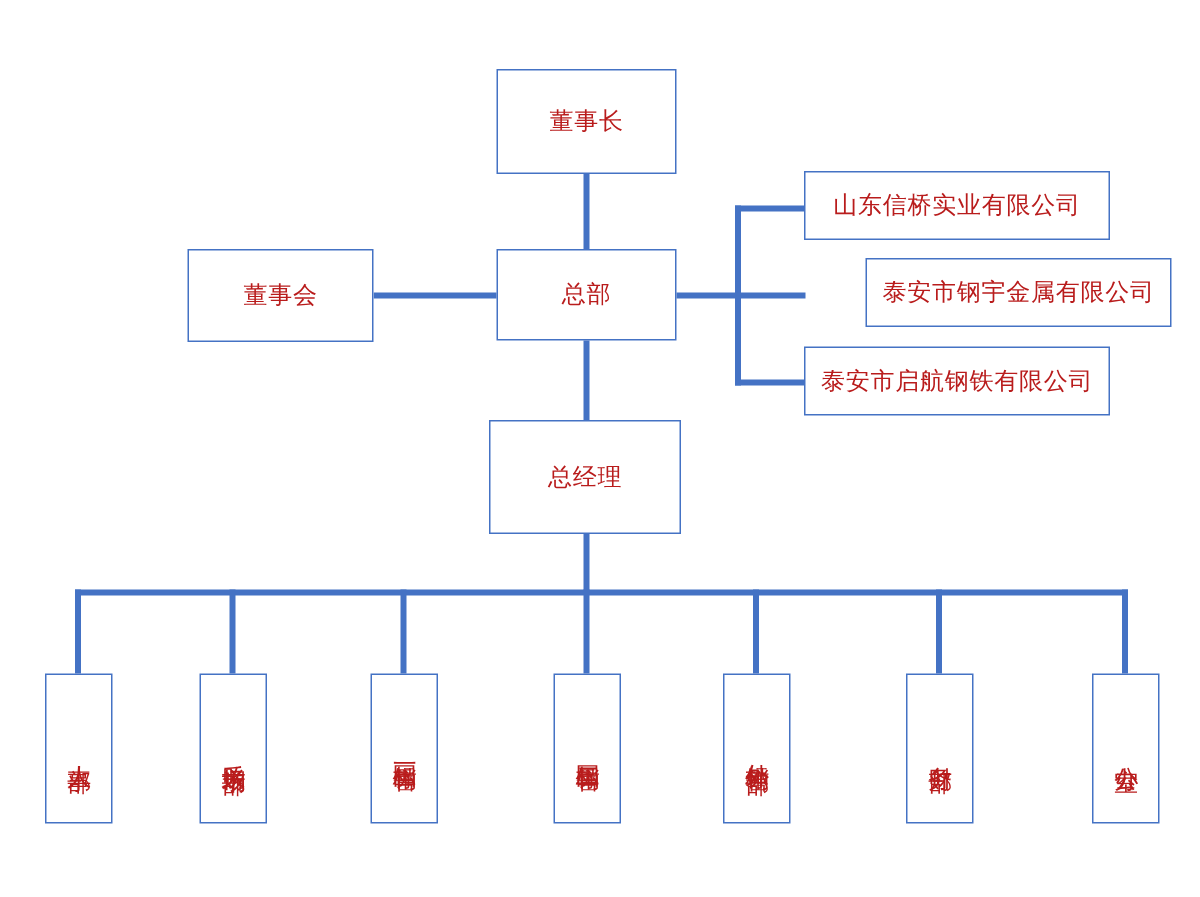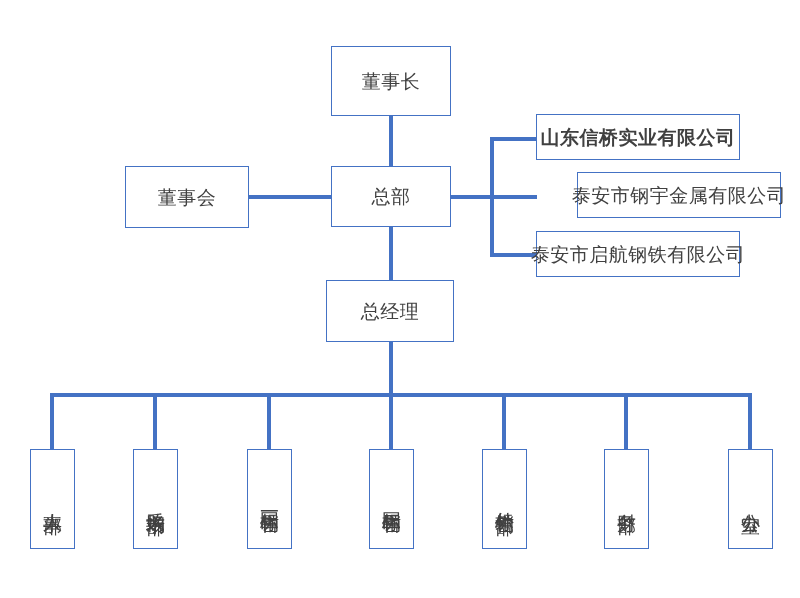--- a/index.html
+++ b/index.html
@@ -22,22 +22,22 @@
     position: absolute;
     box-sizing: border-box;
     border: 1px solid #4472c4;
     background: #ffffff;
     display: flex;
     align-items: center;
     justify-content: center;
     z-index: 3;
   }
   .node-label {
-    font-size: 19px;
-    color: #404040;
+    font-size: 16px;
+    color: #b91c1c;
     line-height: 1.18;
     letter-spacing: 0.5px;
     text-align: center;
     white-space: nowrap;
   }
   .node-vertical .node-label {
     writing-mode: vertical-rl;
     text-orientation: upright;
     letter-spacing: 1px;
     line-height: 1.05;
@@ -88,33 +88,33 @@
   </div>
 
   <div class="node" style="left:331px; top:166px; width:120px; height:61px;">
     <span class="node-label">总部</span>
   </div>
 
   <div class="node" style="left:125px; top:166px; width:124px; height:62px;">
     <span class="node-label">董事会</span>
   </div>
 
-  <div class="node" style="left:536px; top:114px; width:204px; height:46px;font-weight:bold;">
+  <div class="node" style="left:536px; top:114px; width:204px; height:46px;">
     <span class="node-label">山东信桥实业有限公司</span>
   </div>
 
   <div class="node" style="left:564px; top:172px; width:204px; height:46px;margin-left:13px;">
     <span class="node-label">泰安市钢宇金属有限公司</span>
   </div>
 
   <div class="node" style="left:536px; top:231px; width:204px; height:46px;justify-content:center;">
     <span class="node-label">泰安市启航钢铁有限公司</span>
   </div>
 
-  <div class="node" style="left:326px; top:280px; width:128px; height:62px;">
+  <div class="node" style="left:326px; top:280px; width:128px; height:76px;">
     <span class="node-label">总经理</span>
   </div>
 
   <div class="node node-vertical" style="left:30px; top:449px; width:45px; height:100px;">
     <span class="node-label">人事部</span>
   </div>
 
   <div class="node node-vertical" style="left:133px; top:449px; width:45px; height:100px;">
     <span class="node-label">采购市场部</span>
   </div>

